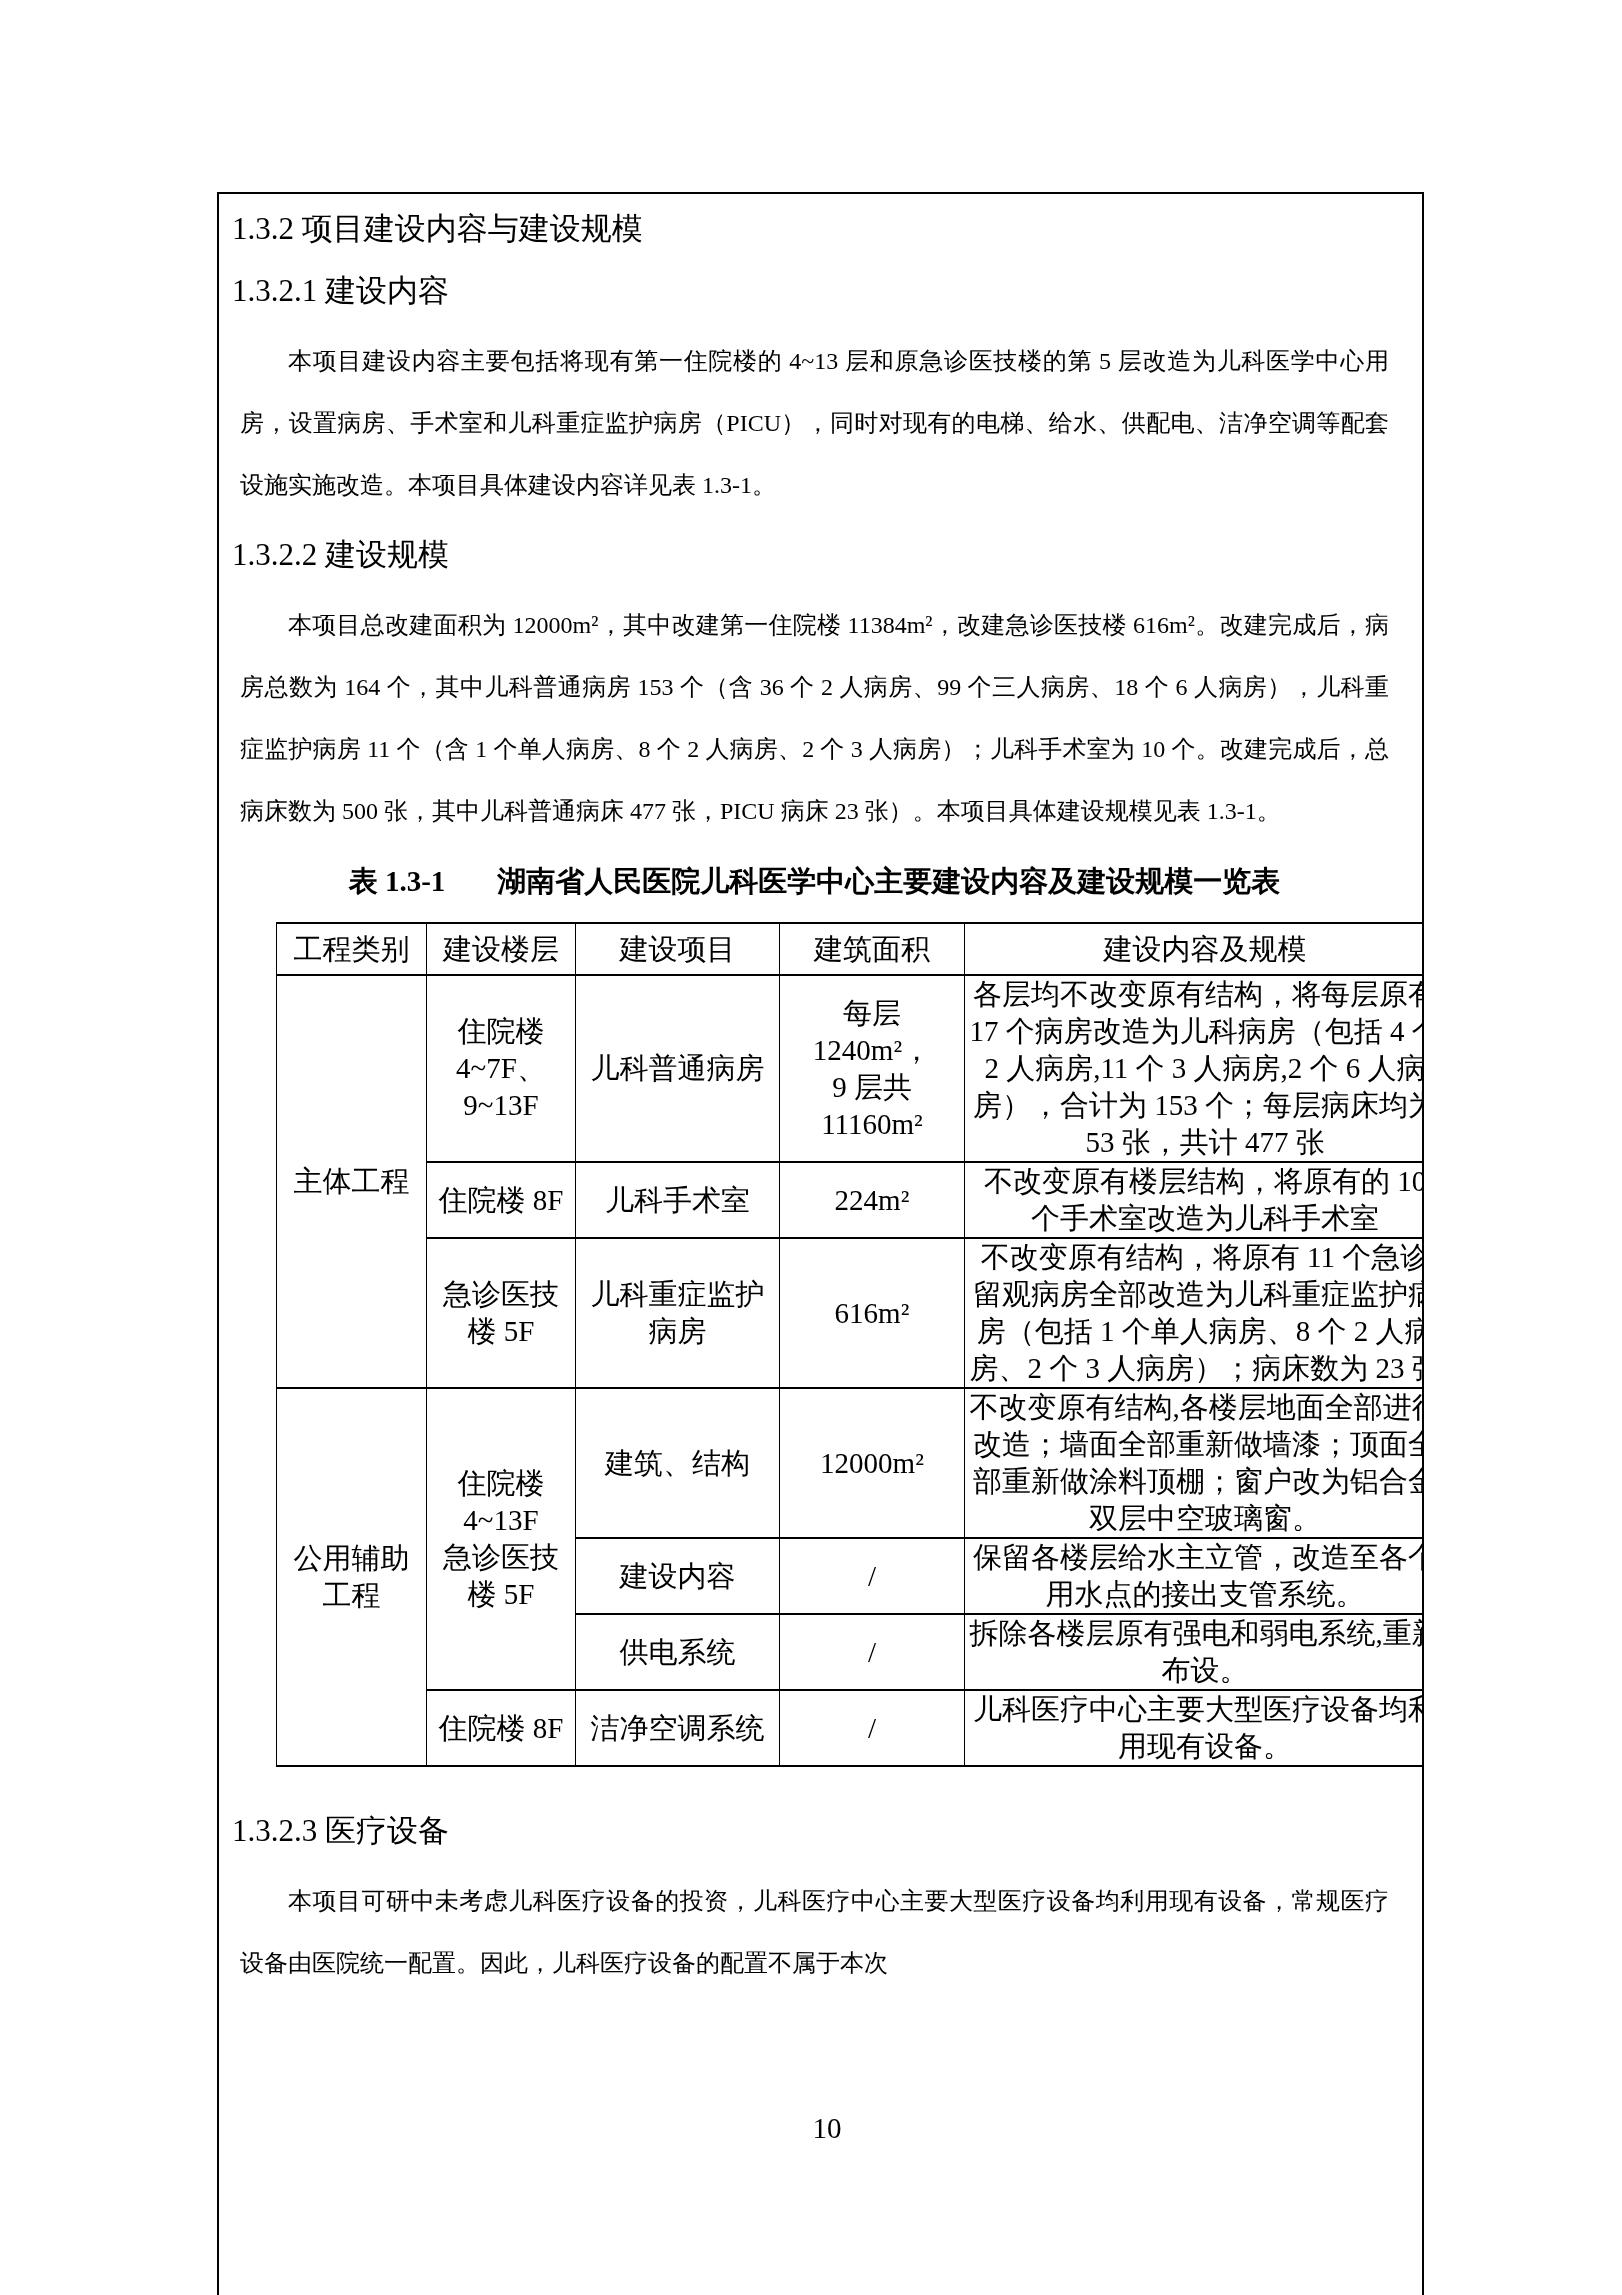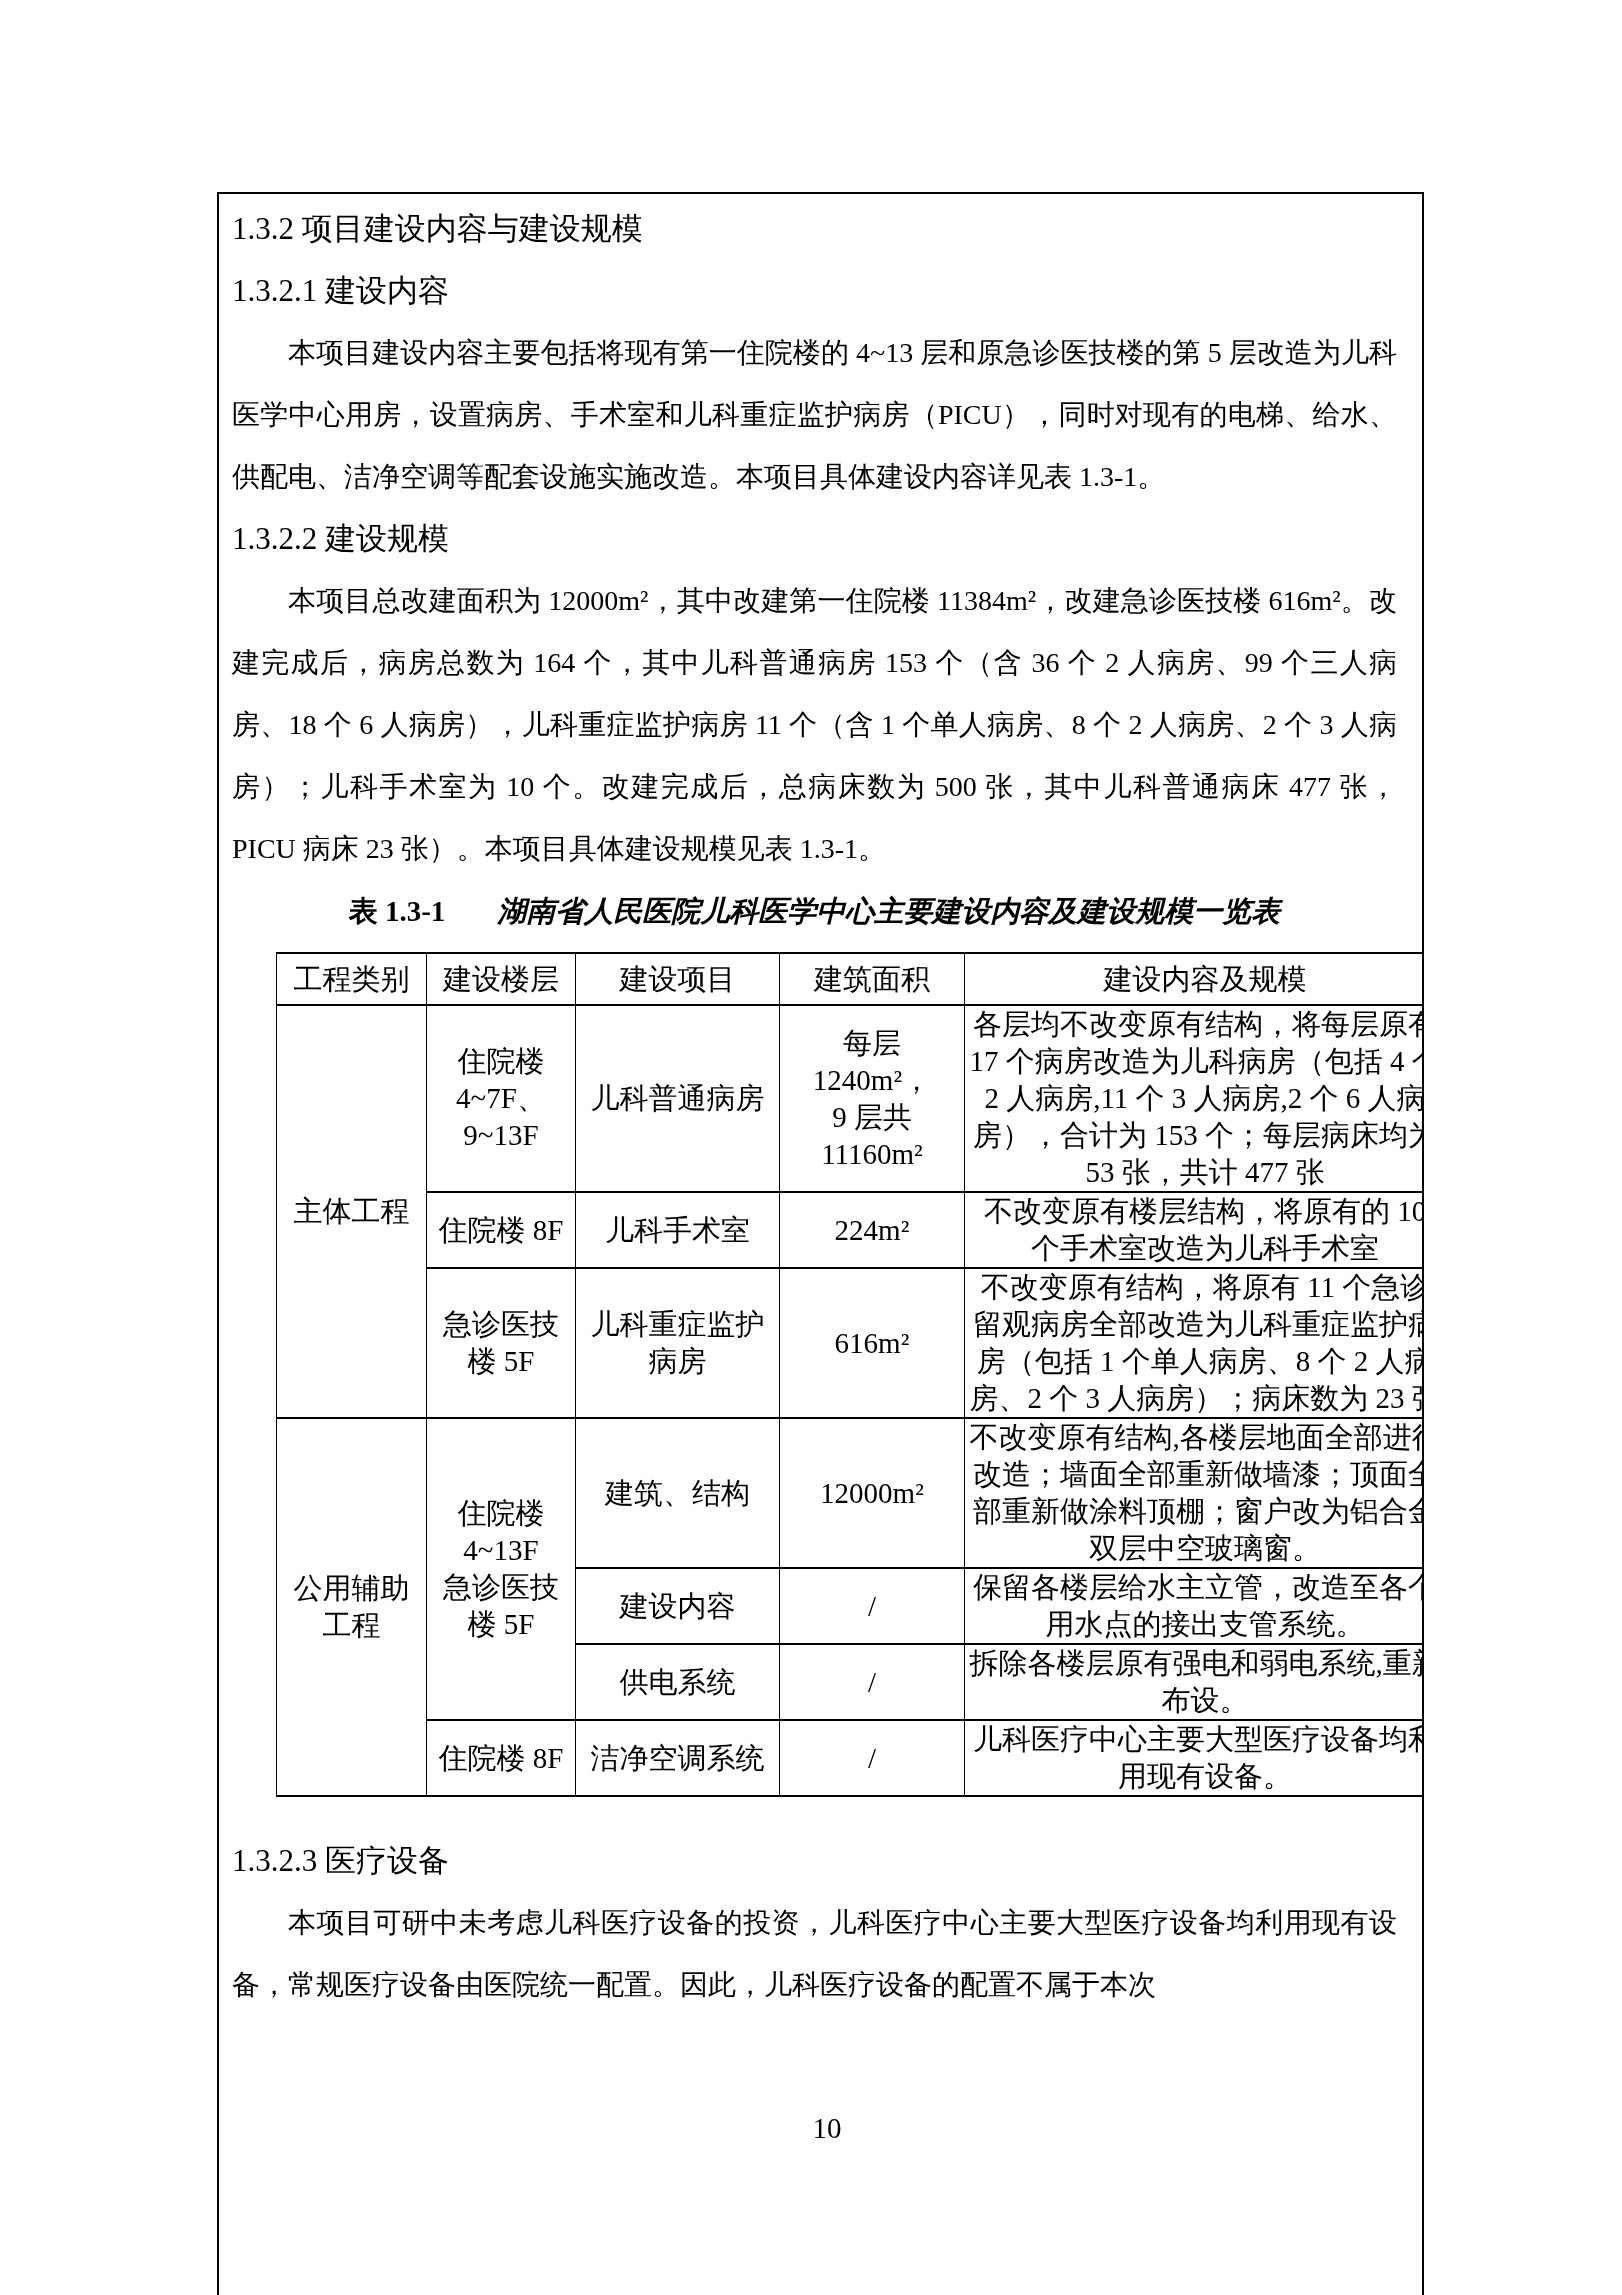--- a/index.html
+++ b/index.html
@@ -7,23 +7,23 @@
     width:1622px;height:2295px;position:relative;background:#ffffff;color:#000;
     font-family:"Liberation Serif","DejaVu Serif",serif;
   }
   .content-box{
     position:absolute;left:217px;top:192px;width:1207px;height:2166px;
     border:2.6px solid #000;border-bottom-width:4.6px;box-sizing:border-box;
     padding:3.9px 25px 0 13px;overflow:hidden;
   }
   .h-sec{font-size:31px;font-weight:normal;line-height:62px;margin:0;}
   .h-sec.gap-top{margin-top:33px;}
-  p.body{font-size:28px;line-height:62px;margin:0;text-align:justify;text-indent:2em;}
+  p.body{font-size:24px;line-height:62px;margin:8px;text-align:justify;text-indent:2em;}
   .table-title{font-size:29px;font-weight:bold;line-height:62px;text-align:center;margin:0;}
-  .table-title .t-text{margin-left:52px;font-style:italic;}
+  .table-title .t-text{margin-left:52px;}
   table.main{
     border-collapse:collapse;table-layout:fixed;width:1169px;margin-top:10.5px;
     font-size:29px;
     margin-left:44px;
   }
   table.main th,table.main td{
     border:1.3px solid #000;border-top-width:2.6px;border-bottom-width:2.6px;
     text-align:center;vertical-align:middle;line-height:37px;padding:0 3.9px;
     font-weight:normal;box-sizing:border-box;
   }

